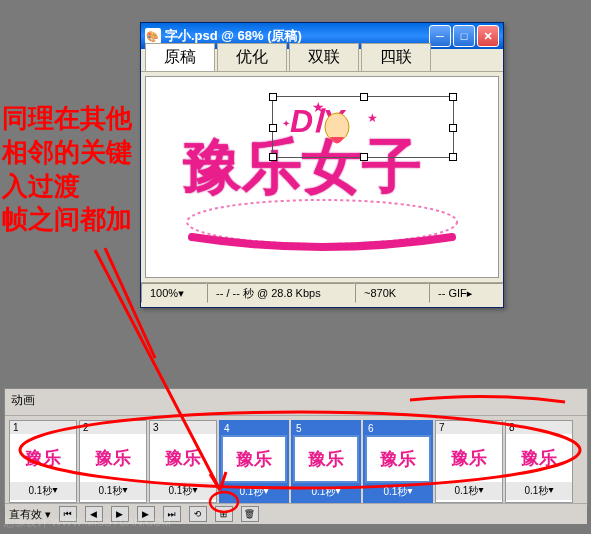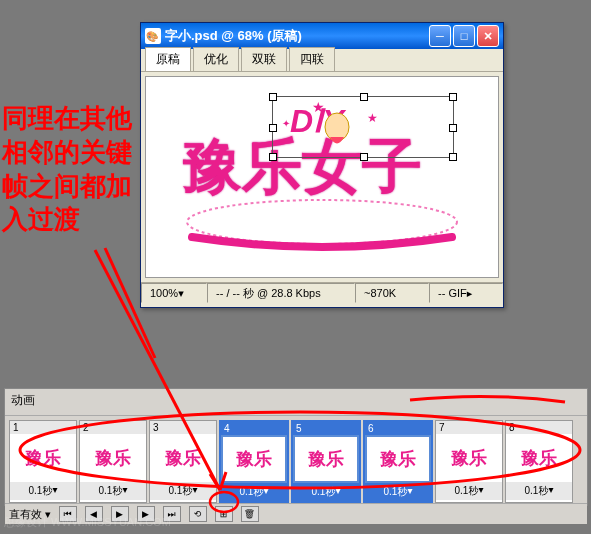--- a/index.html
+++ b/index.html
@@ -4,21 +4,21 @@
 <style>
 body{margin:0;width:591px;height:534px;background:#7a7a7a;font-family:"Microsoft YaHei","SimSun",sans-serif;font-size:12px;overflow:hidden}
 .window{position:absolute;left:140px;top:22px;width:362px;height:284px;background:#ece9d8;border:1px solid #0a246a;box-shadow:2px 2px 4px rgba(0,0,0,0.3)}
 .titlebar{height:26px;background:linear-gradient(to bottom,#0068e0 0%,#2a8cff 50%,#0055cc 100%);display:flex;align-items:center;padding:0 4px;color:#fff;font-weight:bold;font-size:13px}
 .titlebar-icon{width:16px;height:16px;background:#fff;border-radius:2px;margin-right:4px;display:inline-flex;align-items:center;justify-content:center;font-size:10px}
 .titlebar-text{flex:1}
 .win-btns{display:flex;gap:2px}
 .win-btn{width:20px;height:20px;background:linear-gradient(to bottom,#6aa8ff,#2570d8);border:1px solid #fff;border-radius:3px;color:#fff;display:flex;align-items:center;justify-content:center;font-size:11px;font-weight:bold;cursor:pointer}
 .win-btn.close{background:linear-gradient(to bottom,#f88,#d44)}
 .tabs{height:22px;background:#ece9d8;border-bottom:1px solid #aca899;display:flex;align-items:flex-end;padding-left:4px}
-.tab{padding:3px 10px;font-size:12px;border:1px solid #aca899;border-bottom:none;margin-right:2px;background:#ece9d8;cursor:pointer}
+.tab{padding:3px 18px;font-size:16px;border:1px solid #aca899;border-bottom:none;margin-right:2px;background:#ece9d8;cursor:pointer}
 .tab.active{background:#fff}
 .canvas-area{height:200px;margin:4px;background:#fff;border:1px solid #999;position:relative;display:flex;align-items:center;justify-content:center}
 .artwork{width:280px;height:170px;position:relative}
 .decorative-text{font-size:60px;font-weight:bold;color:#e91e8c;font-family:"KaiTi","STKaiti",serif;text-shadow:0 0 2px #c71585;position:absolute}
 .sel-box{position:absolute;left:90px;top:4px;width:180px;height:60px;border:1px solid #555}
 .sel-handle{position:absolute;width:6px;height:6px;background:#fff;border:1px solid #000}
 .diy{position:absolute;left:108px;top:10px;font-size:32px;font-style:italic;color:#e91e8c;font-weight:bold}
 .statusbar{height:20px;background:#ece9d8;border-top:1px solid #aca899;display:flex;font-size:11px}
 .status-cell{border:1px inset #ece9d8;padding:2px 8px;display:flex;align-items:center}
 .anno-text{position:absolute;left:2px;top:102px;color:#ff0000;font-size:26px;font-weight:bold;line-height:1.3;font-family:"SimSun",serif}
@@ -85,22 +85,22 @@
     <div class="status-cell" style="width:48px"><span>100%</span> ▾</div>
     <div class="status-cell" style="flex:1">-- / -- 秒 @ 28.8 Kbps</div>
     <div class="status-cell" style="width:56px">~870K</div>
     <div class="status-cell" style="width:56px"><span>-- GIF</span> ▸</div>
   </div>
 </div>
 
 <div class="anno-text">
   <div>同理在其他</div>
   <div>相邻的关键</div>
+  <div>入过渡</div>
   <div>帧之间都加</div>
-  <div>入过渡</div>
 </div>
 
 <div class="panel">
   <div class="panel-header">动画</div>
   <div class="frames" id="frames">
       <div class="frame">
         <div class="frame-num">1</div>
         <div class="frame-thumb">豫乐</div>
         <div class="frame-time">
           <span>0.1秒</span>

